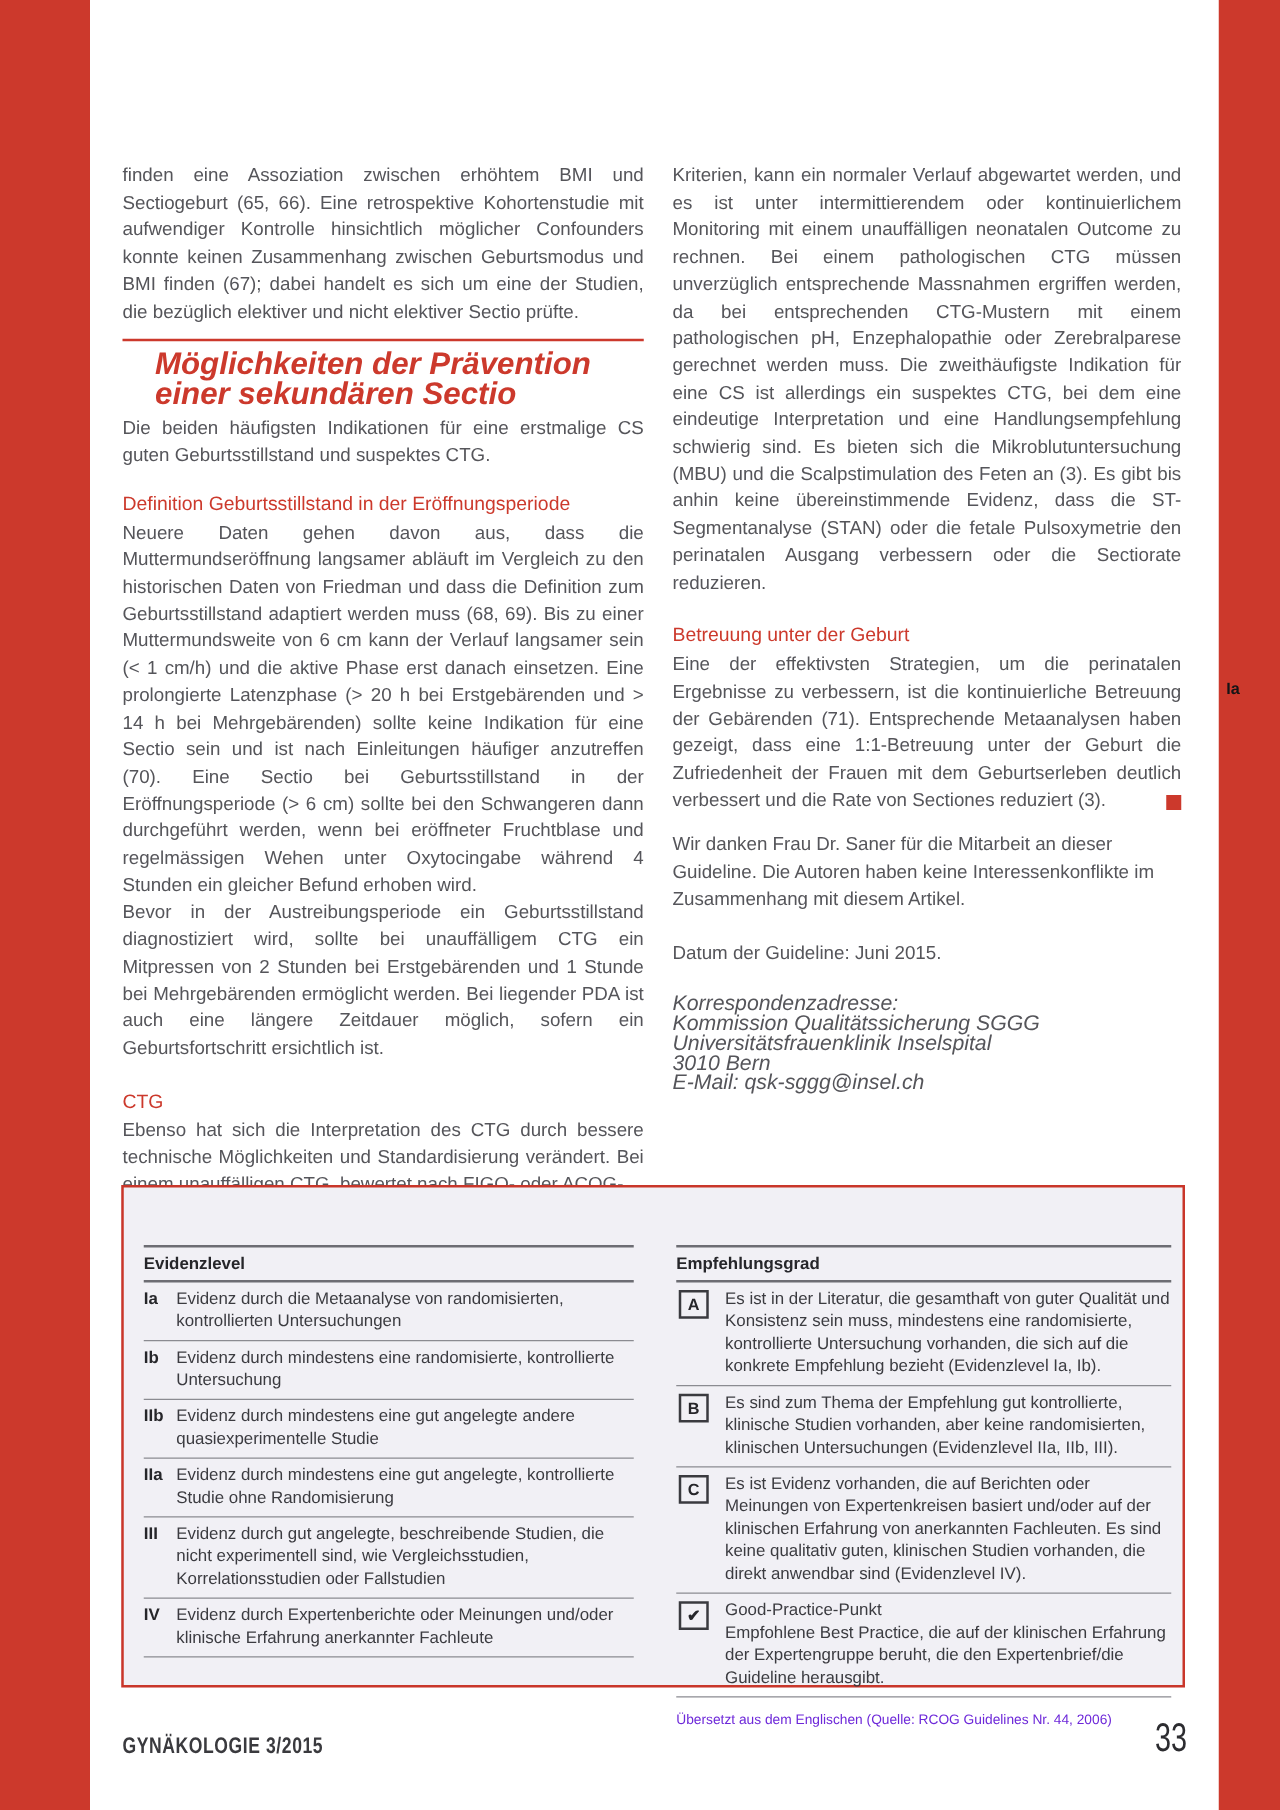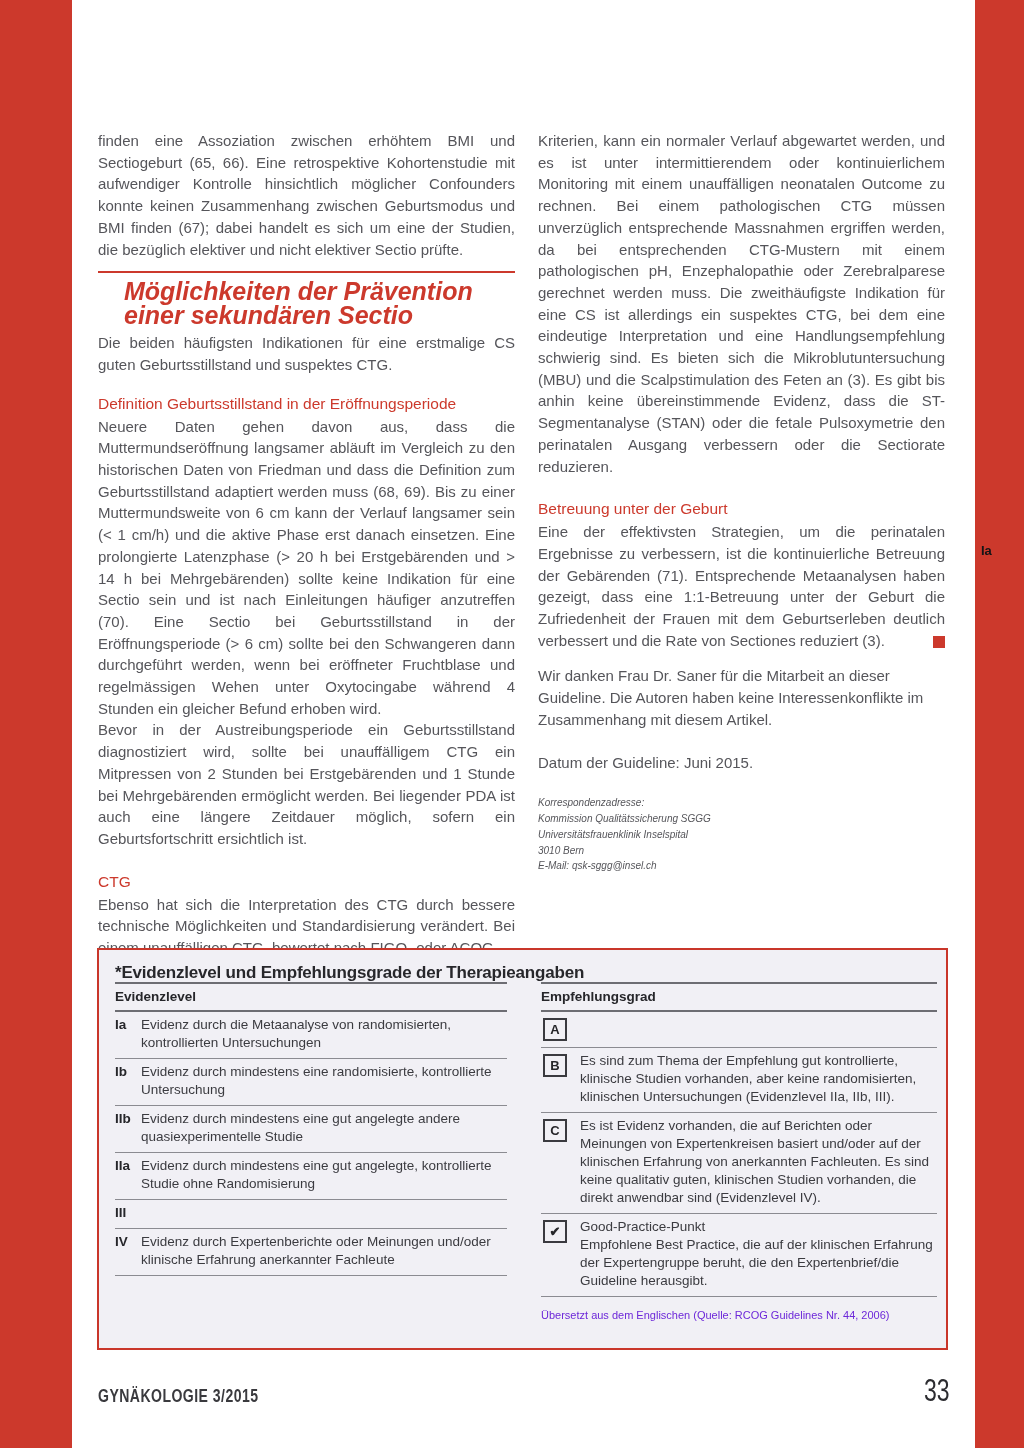--- a/index.html
+++ b/index.html
@@ -32,28 +32,28 @@
   h3.red{margin:0;text-align:left;color:var(--red);font-size:15.5px;line-height:19px;font-weight:normal;}
   .mt-sub{margin-top:18px !important;}
   .mb-sub{margin-bottom:3px !important;}
   .gap-top{margin-top:22px !important;}
 
   .end-sq{float:right;width:12px;height:12px;background:var(--red);margin-top:6px;}
 
   .italic{text-align:left;}
   .thanks{margin-top:14px !important;}
   .date{margin-top:21px !important;}
-  .contact{margin-top:22px;font-size:10px;line-height:15.8px;font-style:italic;text-align:left;}
+  .contact{margin-top:22px;font-size:17px;line-height:15.8px;font-style:italic;text-align:left;}
   .contact .bold{font-weight:bold;}
 
   
   .evidence-box{position:absolute;left:97px;top:948px;width:851px;height:402px;box-sizing:border-box;
                 background:#f1f0f5;border:2px solid #c9362a;color:var(--table-text);}
   .eb-title{margin:13px 0 0 16px;font-size:17px;font-weight:bold;color:#27272b;letter-spacing:-0.2px;}
-  .eb-col{position:absolute;top:32px;font-size:13.5px;line-height:18px;}
+  .eb-col{position:absolute;top:46px;font-size:13.5px;line-height:18px;}
   .eb-left{left:16px;width:392px;}
   .eb-right{left:442px;width:396px;}
   .eb-header{font-weight:bold;color:#26262a;padding:4px 0 4px 0;
              border-top:2px solid #6d6d73;border-bottom:2px solid #6d6d73;}
   .eb-row{display:flex;align-items:flex-start;padding:4px 0 6px 0;border-bottom:1.5px solid #8b8b91;}
   .eb-label{flex:0 0 26px;font-weight:bold;color:#26262a;}
   .eb-badge{flex:0 0 auto;width:20px;height:19px;margin:2px 13px 0 2px;border:2px solid #3a3a3f;
             display:flex;align-items:center;justify-content:center;
             font-size:13px;font-weight:bold;color:#26262a;background:transparent;}
   .eb-text{flex:1 1 auto;}
@@ -99,21 +99,20 @@
     <div class="contact">
       <div>Korrespondenzadresse:</div>
       <div>Kommission Qualitätssicherung SGGG</div>
       <div>Universitätsfrauenklinik Inselspital</div>
       <div>3010 Bern</div>
       <div>E-Mail: qsk-sggg@insel.ch</div>
     </div>
   </div>
 
   <div class="evidence-box">
-    <div class="eb-title">*Evidenzlevel und Empfehlungsgrade der Therapieangaben</div>
 
     <div class="eb-col eb-left">
       <div class="eb-header">Evidenzlevel</div>
       <div class="eb-row">
         <span class="eb-label">Ia</span>
         <span class="eb-text">Evidenz durch die Metaanalyse von randomisierten, kontrollierten Untersuchungen</span>
       </div>
       <div class="eb-row">
         <span class="eb-label">Ib</span>
         <span class="eb-text">Evidenz durch mindestens eine randomisierte, kontrollierte Untersuchung</span>
@@ -121,31 +120,33 @@
       <div class="eb-row">
         <span class="eb-label">IIb</span>
         <span class="eb-text">Evidenz durch mindestens eine gut angelegte andere quasiexperimentelle Studie</span>
       </div>
       <div class="eb-row">
         <span class="eb-label">IIa</span>
         <span class="eb-text">Evidenz durch mindestens eine gut angelegte, kontrollierte Studie ohne Randomisierung</span>
       </div>
       <div class="eb-row">
         <span class="eb-label">III</span>
+        <span class="eb-text">Evidenz durch gut angelegte, beschreibende Studien, die nicht experimentell sind, wie Vergleichsstudien, Korrelationsstudien oder Fallstudien</span>
       </div>
       <div class="eb-row">
         <span class="eb-label">IV</span>
         <span class="eb-text">Evidenz durch Expertenberichte oder Meinungen und/oder klinische Erfahrung anerkannter Fachleute</span>
       </div>
     </div>
 
     <div class="eb-col eb-right">
       <div class="eb-header">Empfehlungsgrad</div>
       <div class="eb-row">
         <span class="eb-badge">A</span>
+        <span class="eb-text">Es ist in der Literatur, die gesamthaft von guter Qualität und Konsistenz sein muss, mindestens eine randomisierte, kontrollierte Untersuchung vorhanden, die sich auf die konkrete Empfehlung bezieht (Evidenzlevel Ia, Ib).</span>
       </div>
       <div class="eb-row">
         <span class="eb-badge">B</span>
         <span class="eb-text">Es sind zum Thema der Empfehlung gut kontrollierte, klinische Studien vorhanden, aber keine randomisierten, klinischen Untersuchungen (Evidenzlevel IIa, IIb, III).</span>
       </div>
       <div class="eb-row">
         <span class="eb-badge">C</span>
         <span class="eb-text">Es ist Evidenz vorhanden, die auf Berichten oder Meinungen von Expertenkreisen basiert und/oder auf der klinischen Erfahrung von anerkannten Fachleuten. Es sind keine qualitativ guten, klinischen Studien vorhanden, die direkt anwendbar sind (Evidenzlevel IV).</span>
       </div>
       <div class="eb-row">

